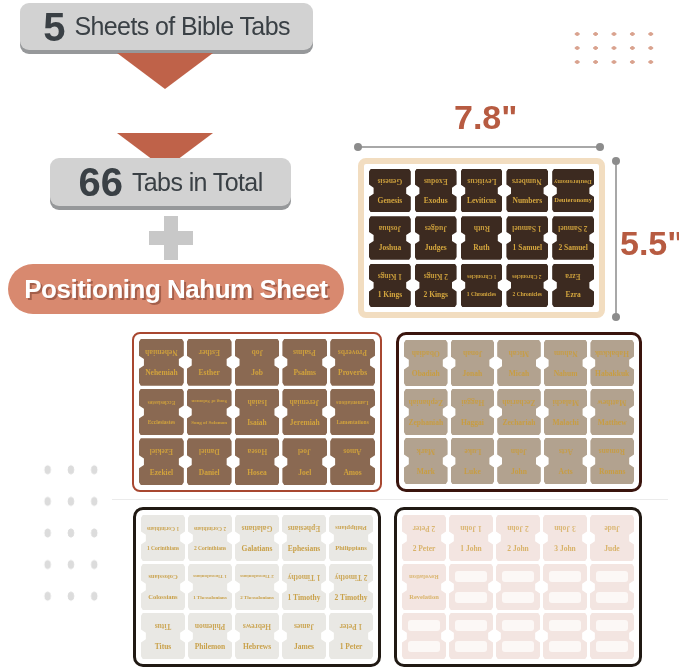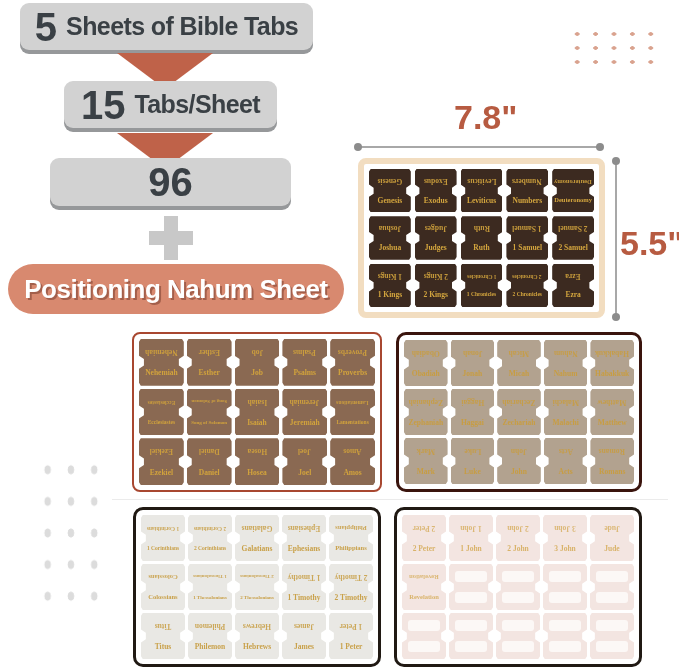--- a/index.html
+++ b/index.html
@@ -7,21 +7,21 @@
     position:relative;width:679px;height:671px;background:#ffffff;overflow:hidden;
     font-family:"Liberation Sans",sans-serif;
   }
   
   .banner{
     position:absolute;background:var(--banner-bg,#d2d2d2);border-radius:9px;
     display:flex;align-items:center;justify-content:center;gap:9px;
     box-shadow:0 4px 0 var(--banner-shadow,#96989a);
   }
   .banner .num{font-weight:800;font-size:40px;color:var(--heading,#3a4045);line-height:1;}
-  .banner .lbl{font-weight:700;font-size:25px;color:var(--heading,#3a4045);letter-spacing:-0.6px;line-height:1;}
+  .banner .lbl{font-weight:400;font-size:25px;color:var(--heading,#3a4045);letter-spacing:-0.6px;line-height:1;}
   #banner1{left:20px;top:3px;width:293px;height:47px;}
   #banner2{left:64px;top:81px;width:213px;height:47px;}
   #banner3{left:50px;top:158px;width:241px;height:48px;}
   .arrow{
     position:absolute;width:0;height:0;
     border-left:48px solid transparent;border-right:48px solid transparent;
     border-top:36px solid var(--accent,#bf6249);
   }
   #arrow1{left:117px;top:53px;}
   #arrow2{left:117px;top:133px;}
@@ -88,28 +88,25 @@
 <body>
 
 <div id="canvas">
 
   <div class="banner" id="banner1">
     <span class="num">5</span>
     <span class="lbl">Sheets of Bible Tabs</span>
   </div>
   <div class="arrow" id="arrow1"></div>
 
-  <div class="banner" id="banner2">
-    <span class="num">15</span>
-    <span class="lbl">Tabs/Sheet</span>
-  </div>
   <div class="arrow" id="arrow2"></div>
 
   <div class="banner" id="banner3">
-    <span class="num">96</span>
+    <span class="num">66</span>
+    <span class="lbl">Tabs in Total</span>
   </div>
 
   <div class="plus"></div>
 
   <div class="pill">
     <span>Positioning Nahum Sheet</span>
   </div>
 
   <div class="dots" id="dotsTR"></div>
   <div class="dots" id="dotsL"></div>

